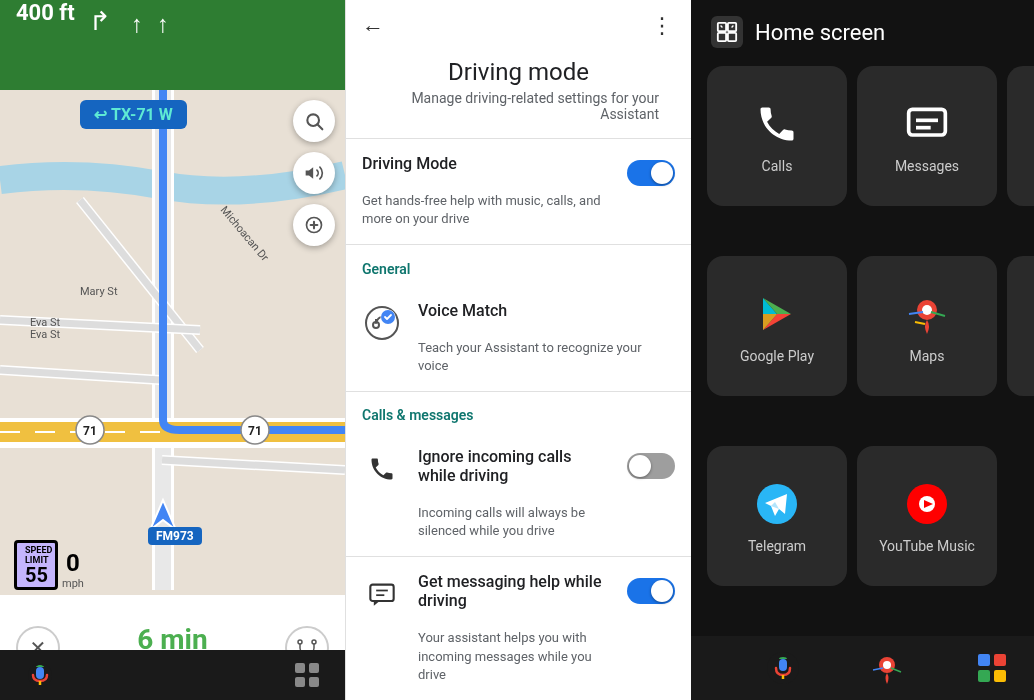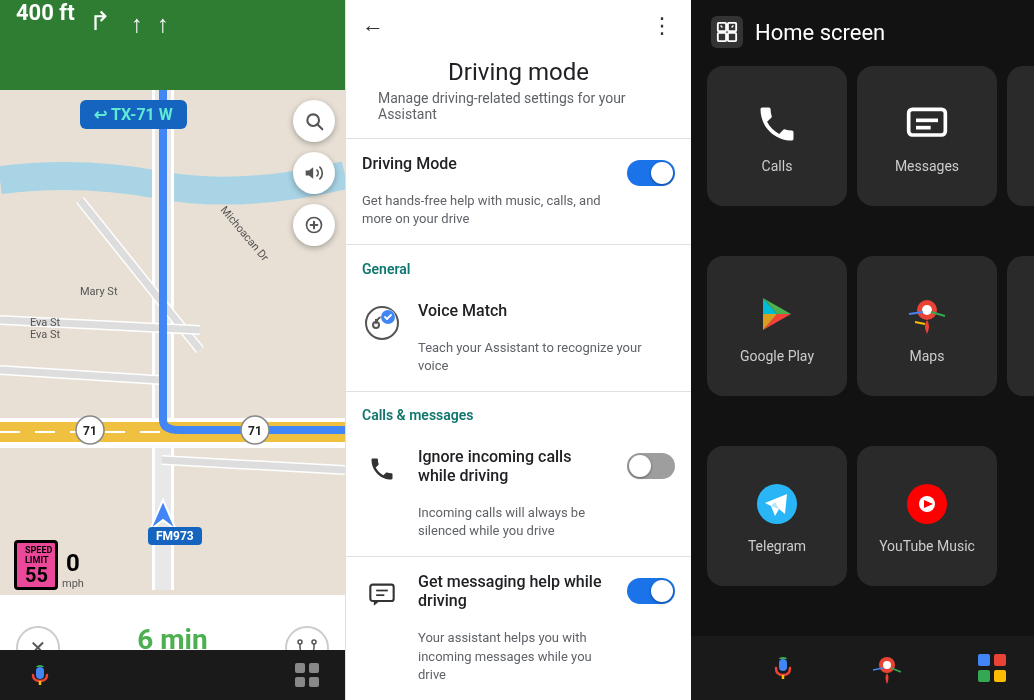--- a/index.html
+++ b/index.html
@@ -123,21 +123,21 @@
       box-shadow: 0 2px 6px rgba(0,0,0,0.3);
       z-index: 10;
       cursor: pointer;
     }
 
     
     .speed-limit {
       position: absolute;
       bottom: 110px;
       left: 14px;
-      background: #ec4899;
+      background: #c4b5fd;
       border: 3px solid #000;
       border-radius: 4px;
       width: 44px;
       text-align: center;
       padding: 2px 8px;
       z-index: 10;
     }
     .speed-limit-label {
       font-size: 9px;
       font-weight: bold;
@@ -265,21 +265,21 @@
     .settings-title {
       font-size: 24px;
       font-weight: 400;
       text-align: center;
       padding: 8px 32px 4px;
       color: #202124;
     }
     .settings-subtitle {
       font-size: 14px;
       color: #5f6368;
-      text-align: left;
+      text-align: right;
       padding: 0 32px 16px;
     }
 
     .settings-divider {
       height: 1px;
       background: #e0e0e0;
       margin: 0;
     }
 
     .settings-row {

